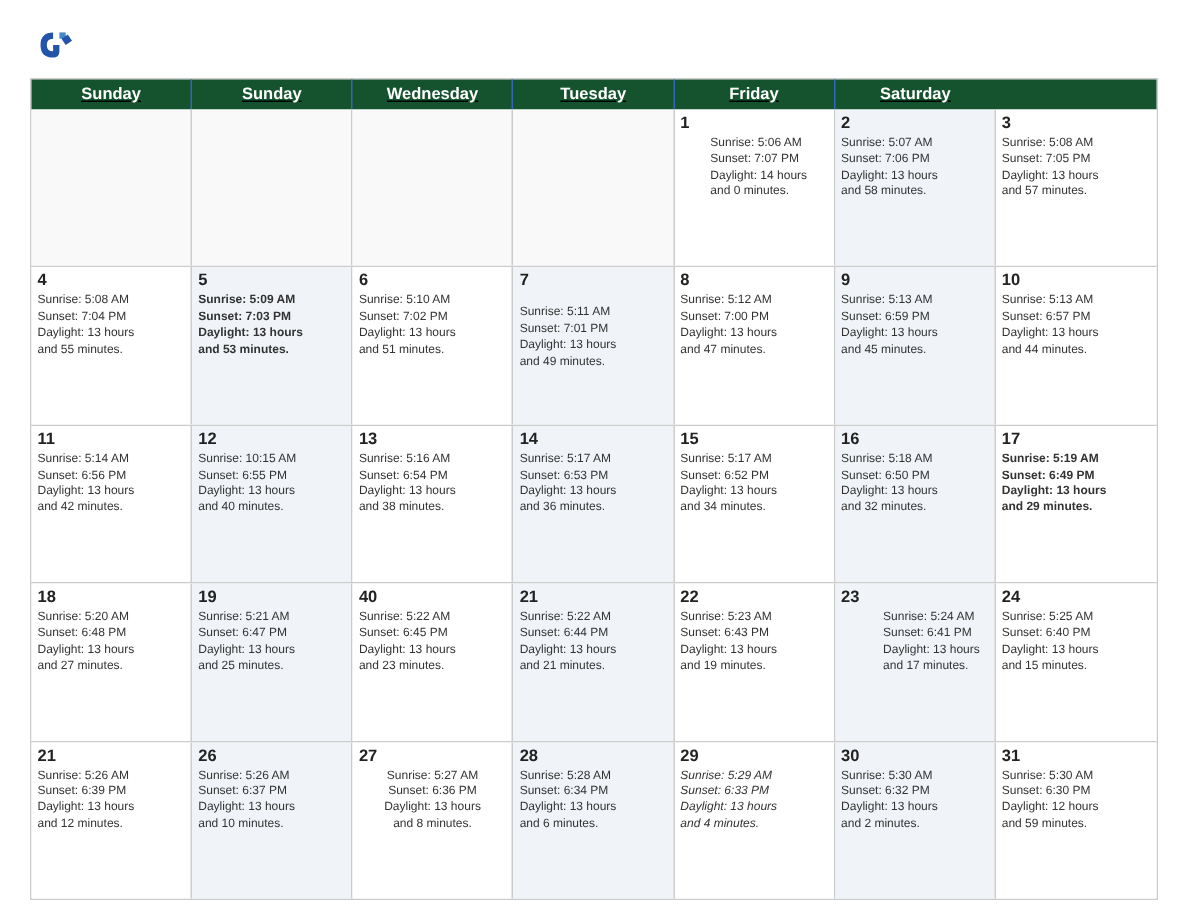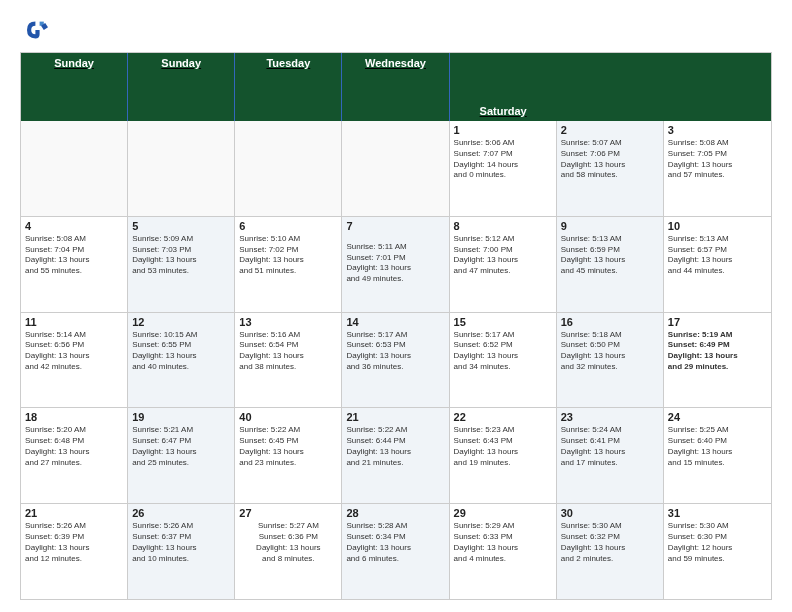--- a/index.html
+++ b/index.html
@@ -72,21 +72,21 @@
       text-decoration: underline;
     }
     .cal-header-cell {
       color: #fff;
       font-size: 11px;
       font-weight: bold;
       text-align: center;
       padding: 4px 2px;
       border-right: 1px solid #3366bb;
     }
-    .cal-header-cell:last-child { border-right: none; margin-top: 48px; }
+    .cal-header-cell:last-child { border-right: none; }
     .cal-body {
       flex: 1;
       display: flex;
       flex-direction: column;
     }
     .cal-row {
       display: grid;
       grid-template-columns: repeat(7, 1fr);
       flex: 1;
       border-bottom: 1px solid #ccc;
@@ -134,33 +134,34 @@
     <div class="title-block">
       <div class="month-title"></div>
       <div class="subtitle"></div>
     </div>
   </div>
 
   <div class="calendar">
     <div class="cal-header">
     <div class="cal-header-cell">Sunday</div>
         <div class="cal-header-cell">Sunday</div>
+        <div class="cal-header-cell">Wednesday</div>
         <div class="cal-header-cell">Tuesday</div>
-        <div class="cal-header-cell">Wednesday</div>
+        <div class="cal-header-cell">Friday</div>
         <div class="cal-header-cell">Saturday</div>
       </div>
     <div class="cal-body">
     <div class="cal-row">
           <div class="cal-cell empty"></div>
           <div class="cal-cell empty"></div>
           <div class="cal-cell empty"></div>
           <div class="cal-cell empty"></div>
           <div class="cal-cell">
             <div class="day-num">1</div>
-            <div class="cell-text" style="white-space: pre-line;">Sunrise: 5:06 AM
+            <div class="cell-text" style="white-space: pre-line; margin-left: 20px;">Sunrise: 5:06 AM
 Sunset: 7:07 PM
 Daylight: 14 hours
 and 0 minutes.</div>
           </div>
           <div class="cal-cell shade">
             <div class="day-num">2</div>
             <div class="cell-text" style="white-space: pre-line;">Sunrise: 5:07 AM
 Sunset: 7:06 PM
 Daylight: 13 hours
 and 58 minutes.</div>
@@ -176,21 +177,21 @@
         <div class="cal-row">
           <div class="cal-cell">
             <div class="day-num">4</div>
             <div class="cell-text" style="white-space: pre-line;">Sunrise: 5:08 AM
 Sunset: 7:04 PM
 Daylight: 13 hours
 and 55 minutes.</div>
           </div>
           <div class="cal-cell shade">
             <div class="day-num">5</div>
-            <div class="cell-text" style="white-space: pre-line;">Sunrise: 5:09 AM
+            <div class="cell-text" style="white-space: pre-line; font-weight: bold;">Sunrise: 5:09 AM
 Sunset: 7:03 PM
 Daylight: 13 hours
 and 53 minutes.</div>
           </div>
           <div class="cal-cell">
             <div class="day-num">6</div>
             <div class="cell-text" style="white-space: pre-line;">Sunrise: 5:10 AM
 Sunset: 7:02 PM
 Daylight: 13 hours
 and 51 minutes.</div>
@@ -306,21 +307,21 @@
           </div>
           <div class="cal-cell">
             <div class="day-num">22</div>
             <div class="cell-text" style="white-space: pre-line;">Sunrise: 5:23 AM
 Sunset: 6:43 PM
 Daylight: 13 hours
 and 19 minutes.</div>
           </div>
           <div class="cal-cell shade">
             <div class="day-num">23</div>
-            <div class="cell-text" style="white-space: pre-line;">Sunrise: 5:24 AM
+            <div class="cell-text" style="white-space: pre-line; margin-left: 28px;">Sunrise: 5:24 AM
 Sunset: 6:41 PM
 Daylight: 13 hours
 and 17 minutes.</div>
           </div>
           <div class="cal-cell">
             <div class="day-num">24</div>
             <div class="cell-text" style="white-space: pre-line;">Sunrise: 5:25 AM
 Sunset: 6:40 PM
 Daylight: 13 hours
 and 15 minutes.</div>
@@ -350,21 +351,21 @@
           </div>
           <div class="cal-cell shade">
             <div class="day-num">28</div>
             <div class="cell-text" style="white-space: pre-line;">Sunrise: 5:28 AM
 Sunset: 6:34 PM
 Daylight: 13 hours
 and 6 minutes.</div>
           </div>
           <div class="cal-cell">
             <div class="day-num">29</div>
-            <div class="cell-text" style="white-space: pre-line;">Sunrise: 5:29 AM
+            <div class="cell-text" style="white-space: pre-line; font-style: italic;">Sunrise: 5:29 AM
 Sunset: 6:33 PM
 Daylight: 13 hours
 and 4 minutes.</div>
           </div>
           <div class="cal-cell shade">
             <div class="day-num">30</div>
             <div class="cell-text" style="white-space: pre-line;">Sunrise: 5:30 AM
 Sunset: 6:32 PM
 Daylight: 13 hours
 and 2 minutes.</div>

